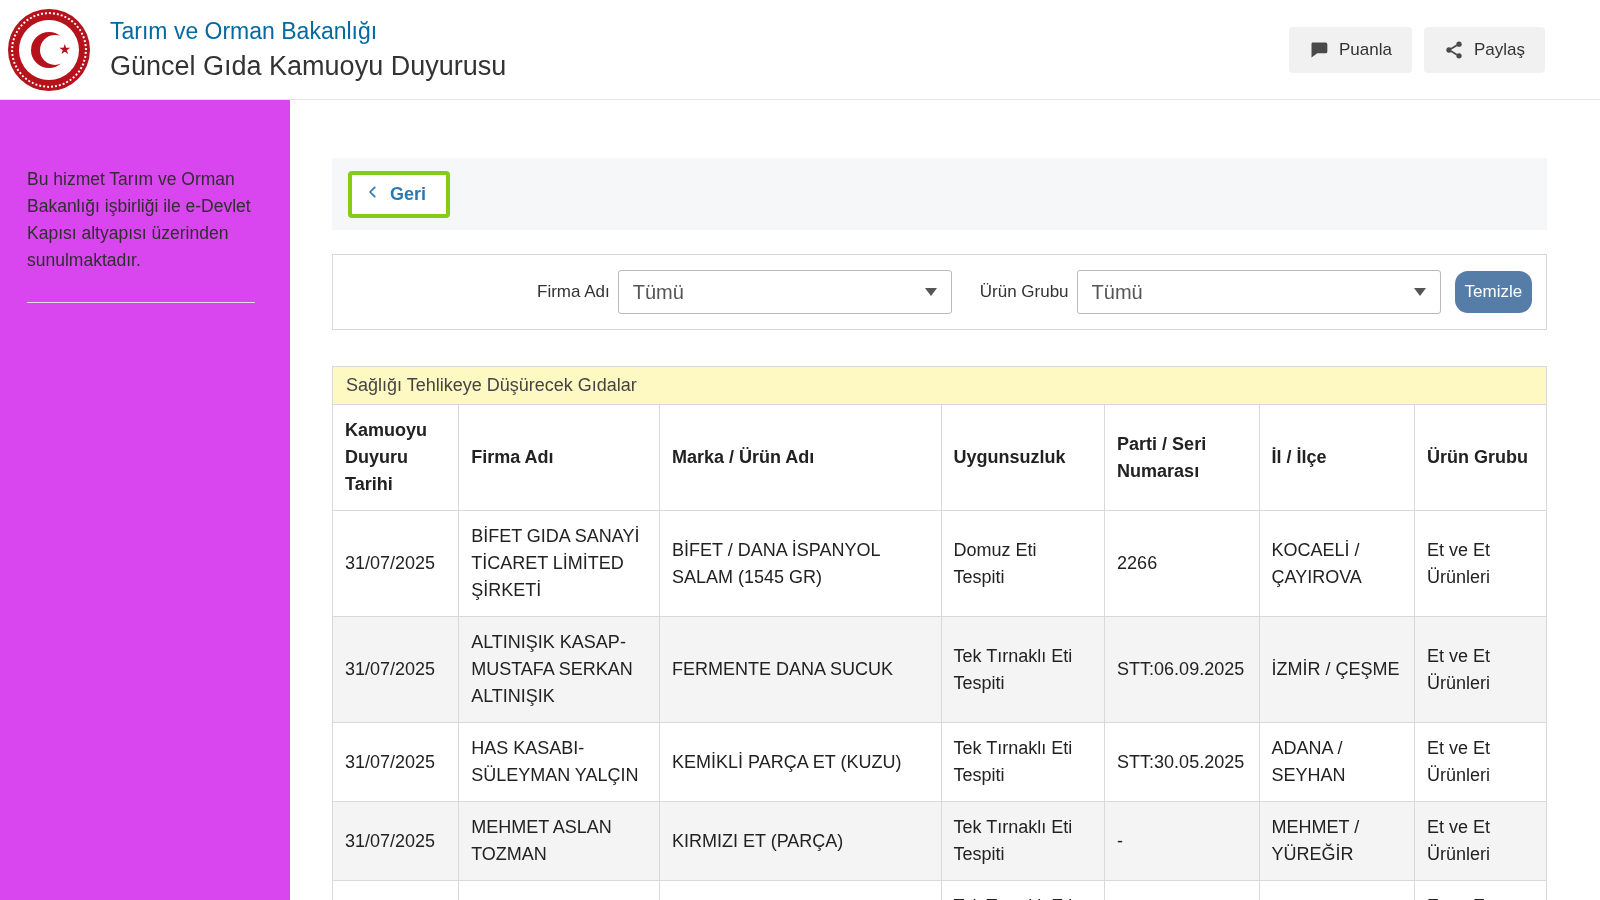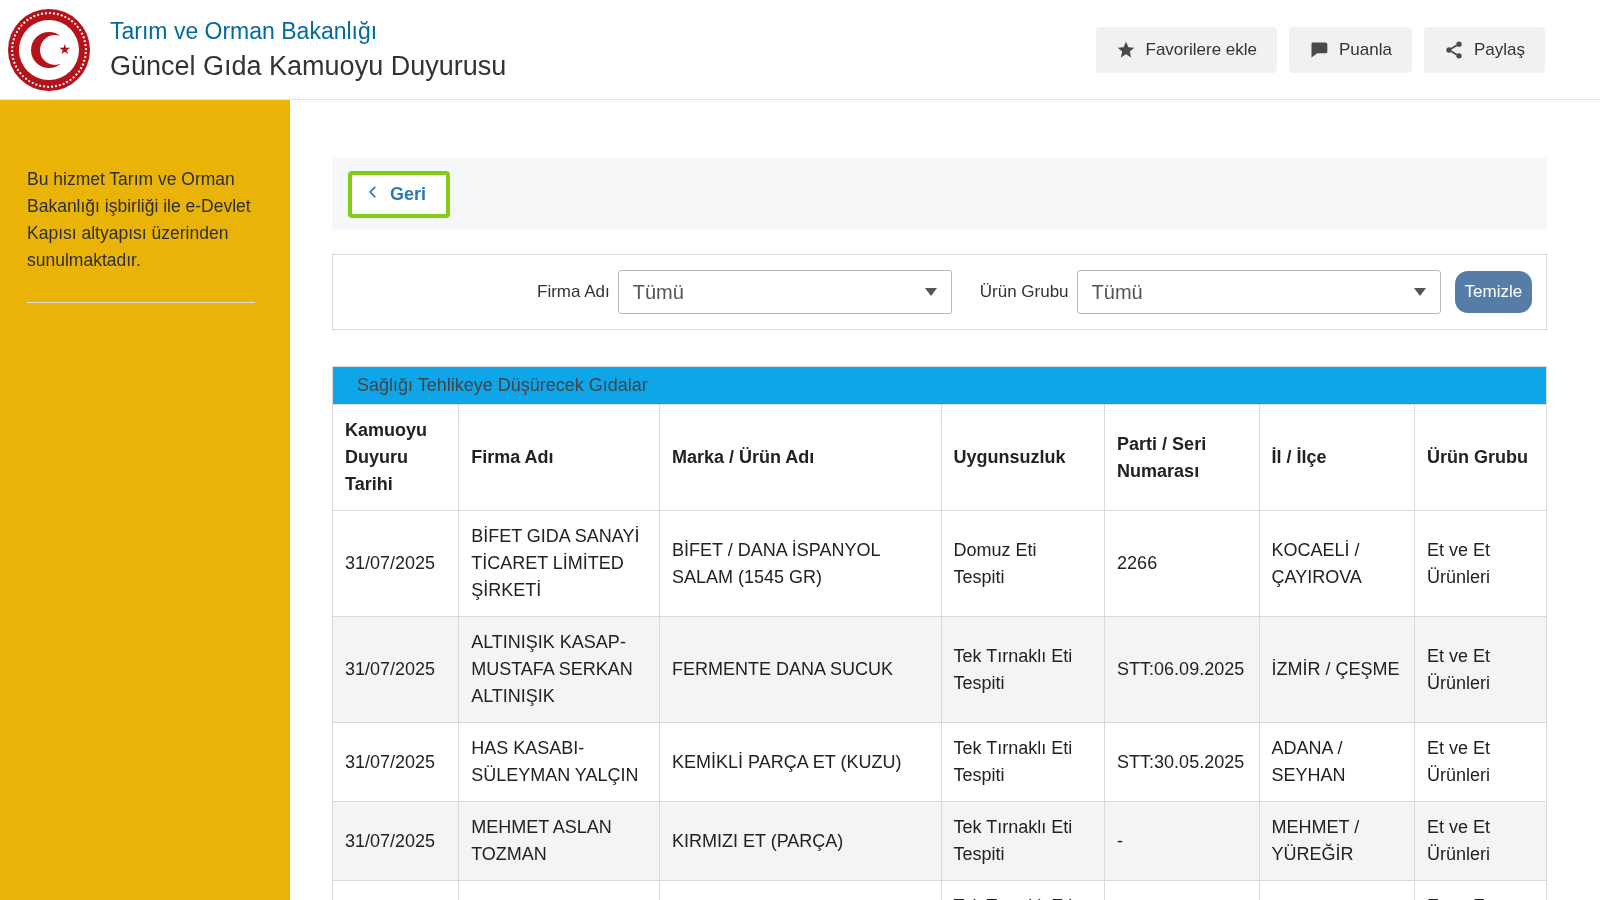--- a/index.html
+++ b/index.html
@@ -84,21 +84,21 @@
     color: #333;
     cursor: pointer;
   }
   .action-btn svg { display: block; }
 
   
   .page-body { display: flex; height: 800px; }
   .sidebar {
     width: 290px;
     flex: 0 0 auto;
-    background: #eab308;
+    background: #d946ef;
     padding: 66px 28px 0 27px;
   }
   .sidebar-info {
     font-size: 17.5px;
     line-height: 27px;
     color: #2f2f2f;
     width: 232px;
   }
   .sidebar-divider {
     border: none;
@@ -182,26 +182,26 @@
     border-radius: 13px;
     font-family: inherit;
     font-size: 17px;
     padding: 11px 10px;
     cursor: pointer;
     white-space: nowrap;
   }
 
   
   .table-title {
-    background: #0ea5e9;
+    background: #fef9c3;
     border: 1px solid #d9d9d9;
     border-bottom: none;
     font-size: 18px;
     color: #444;
-    padding: 8px 24px;
+    padding: 8px 13px;
   }
   table.data-table {
     width: 100%;
     border-collapse: collapse;
     table-layout: fixed;
   }
   .data-table th, .data-table td {
     border: 1px solid #d9d9d9;
     padding: 12px 12px;
     font-size: 18px;
@@ -223,28 +223,20 @@
     <div class="logo-inner">
       <div class="crescent"></div>
       <span class="logo-star">★</span>
     </div>
   </div>
   <div class="header-titles">
     <div class="ministry-name">Tarım ve Orman Bakanlığı</div>
     <div class="service-title">Güncel Gıda Kamuoyu Duyurusu</div>
   </div>
   <div class="header-actions">
-    <button class="action-btn">
-      <span>
-        <svg width="20" height="20" viewBox="0 0 24 24">
-            <path d="M12 2l2.9 6.6 7.1.6-5.4 4.7 1.6 7-6.2-3.7-6.2 3.7 1.6-7L2 9.2l7.1-.6z" fill="#4a4a4a"></path>
-          </svg>
-      </span>
-      <span>Favorilere ekle</span>
-    </button>
     <button class="action-btn">
       <span>
         <svg width="20" height="20" viewBox="0 0 24 24">
             <path d="M4 3h16a2 2 0 0 1 2 2v9a2 2 0 0 1-2 2H10l-7 5V5a2 2 0 0 1 1-2z" fill="#4a4a4a"></path>
           </svg>
       </span>
       <span>Puanla</span>
     </button>
     <button class="action-btn">
       <span>

